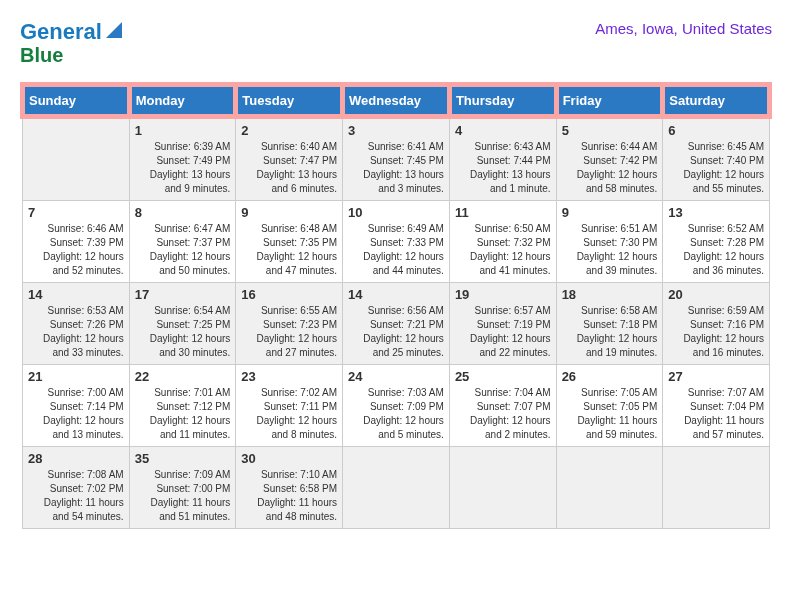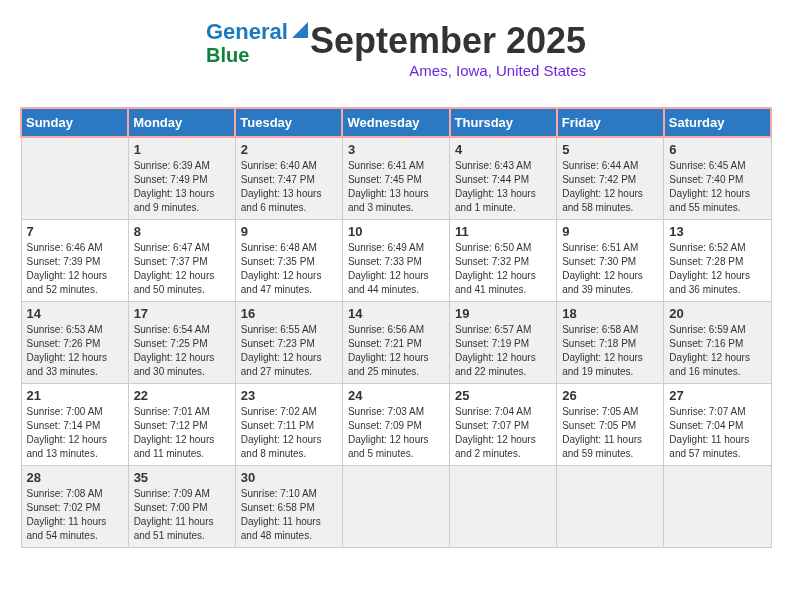--- a/index.html
+++ b/index.html
@@ -5,23 +5,23 @@
     * { box-sizing: border-box; margin: 0; padding: 0; }
     body {
       font-family: Arial, sans-serif;
       background: #fff;
       width: 792px;
       min-height: 612px;
       padding: 20px;
     }
     .header {
       display: flex;
-      justify-content: center;
+      justify-content: space-between;
       align-items: flex-start;
-      margin-bottom: 28px;
+      margin-bottom: 16px;
     }
     .logo {
       display: flex;
       align-items: center;
     }
     .logo-text {
       font-size: 22px;
       font-weight: bold;
       color: #333;
       line-height: 1.1;
@@ -46,40 +46,41 @@
       border-collapse: collapse;
       border: 1px solid #ccc;
     }
     .calendar th {
       background: #2b79c2;
       color: #fff;
       font-size: 13px;
       font-weight: bold;
       padding: 6px 4px;
       text-align: left;
-      border: 2px solid #fca5a5;
+      border: 5px solid #fca5a5;
     }
     .calendar td {
       vertical-align: top;
       border: 1px solid #ccc;
       padding: 4px 5px;
       width: 107px;
       min-height: 80px;
     }
     .day-num {
       font-size: 13px;
       font-weight: bold;
       color: #333;
       display: block;
       margin-bottom: 2px;
     }
     .day-info {
       font-size: 10px;
       color: #333;
       line-height: 1.4;
+      text-align: right;
     }
     .empty {
       background: #f9f9f9;
     }
     .row-shaded td {
       background: #f0f0f0;
     }
   </style>
 </head>
 <body>
@@ -90,21 +91,20 @@
       <div style="display:flex;align-items:center;">
         <span class="logo-text"><span>General</span></span>
         <svg width="20" height="20" viewBox="0 0 20 20" style="margin-left:2px;margin-top:-4px;">
           <polygon points="2,18 18,2 18,18" fill="#2b79c2"></polygon>
         </svg>
       </div>
       <span class="logo-text" style="color:#15803d;font-size:20px;">Blue</span>
     </div>
   </div>
   <div class="title-block">
-    <div class="month-title">September 2025</div>
     <div class="location">Ames, Iowa, United States</div>
   </div>
 </div>
 
 <table class="calendar">
   <thead>
     <tr>
     <th>Sunday</th>
         <th>Monday</th>
         <th>Tuesday</th>

